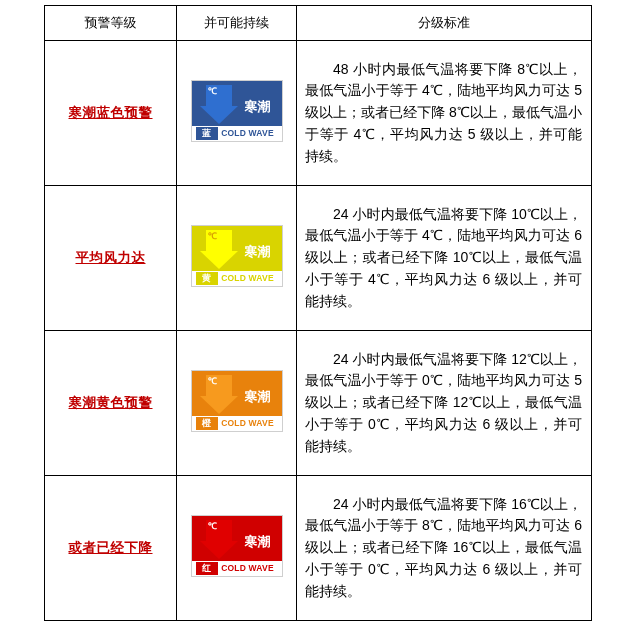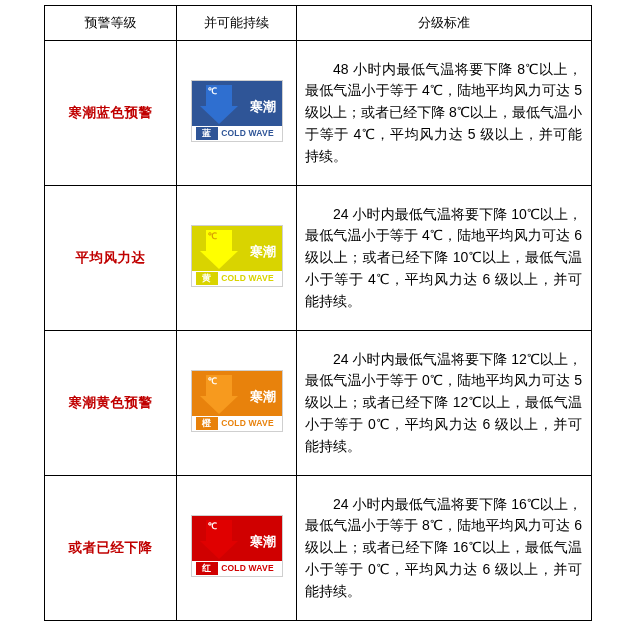--- a/index.html
+++ b/index.html
@@ -40,20 +40,21 @@
     text-align: center;
     padding: 2px 4px;
   }
   td.level-cell {
     text-align: center;
     font-size: 13.5px;
     font-weight: bold;
     color: #c00000;
     letter-spacing: 0.5px;
     padding: 0;
+    text-decoration: underline;
   }
   td.signal-cell {
     text-align: center;
     padding: 6px 2px;
   }
   td.crit-cell {
     font-size: 14px;
     line-height: 1.55;
     text-align: justify;
     text-justify: inter-ideograph;
@@ -116,21 +117,21 @@
     font-size: 9px;
     line-height: 10px;
     font-weight: bold;
     color: #ffffff;
   }
   .sign .sign-right {
     position: relative;
     flex: 1 1 auto;
     display: flex;
     flex-direction: column;
-    align-items: center;
+    align-items: flex-start;
     justify-content: center;
     padding-top: 4px;
   }
   .sign .cn {
     font-size: 13px;
     line-height: 15px;
     font-weight: bold;
     color: #ffffff;
     letter-spacing: 0;
     text-align: center;

